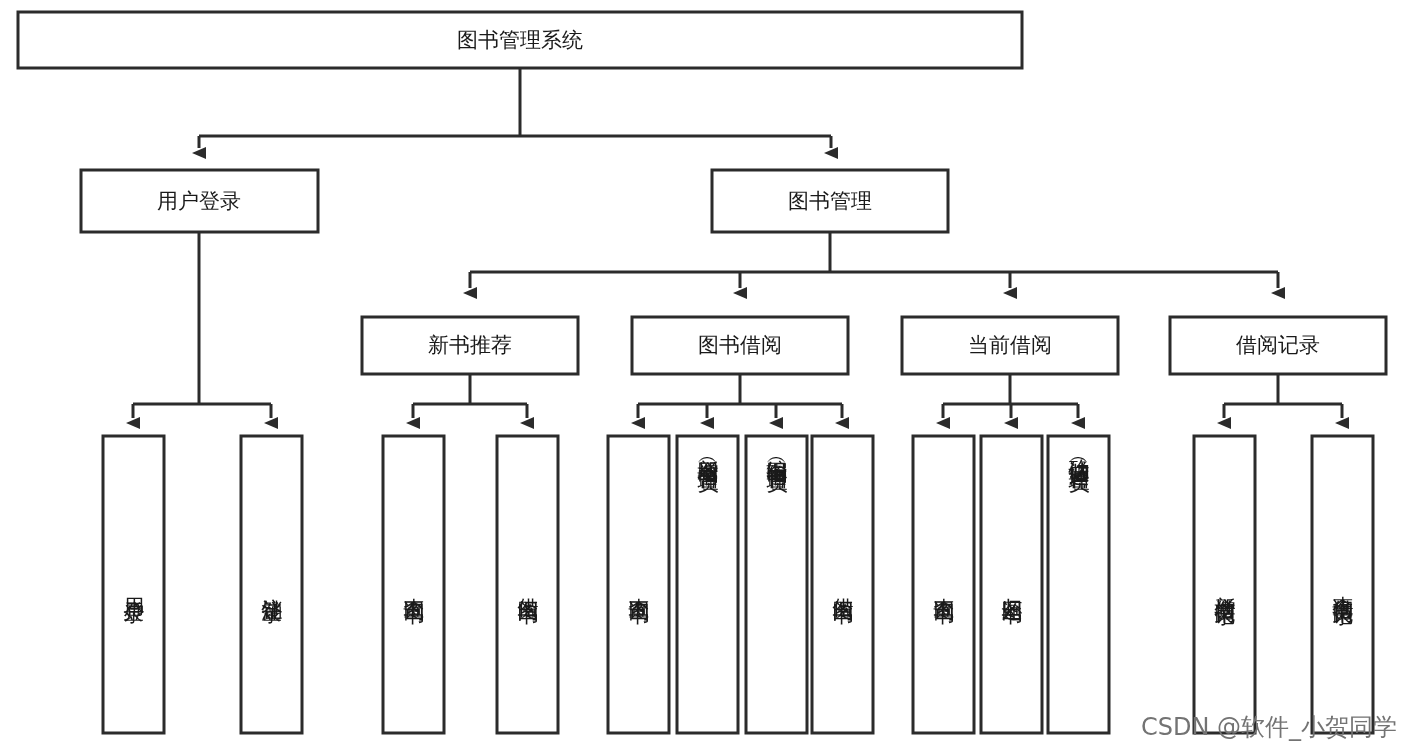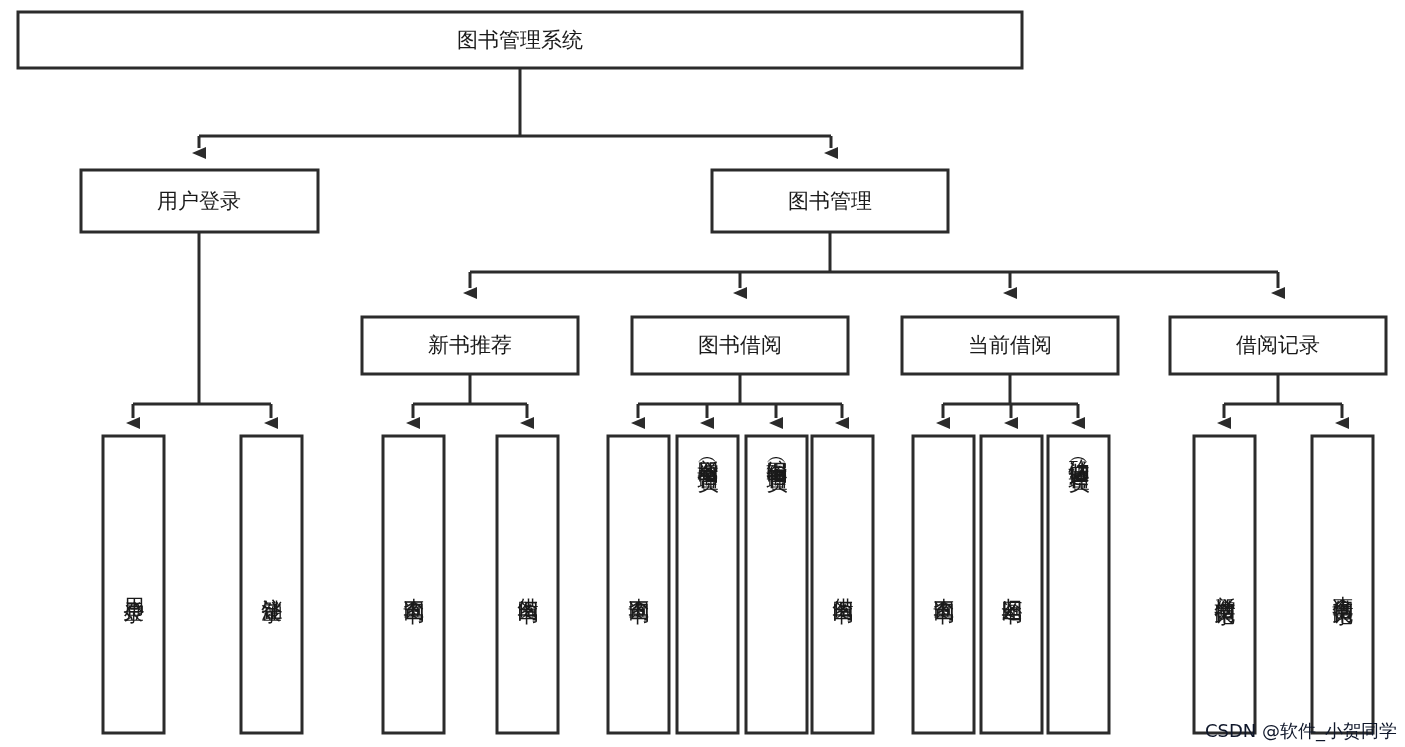--- a/index.html
+++ b/index.html
@@ -62,22 +62,22 @@
     display: flex;
     align-items: center;
     justify-content: center;
     white-space: nowrap;
     pointer-events: none;
   }
   .watermark {
     position: absolute;
     right: 8px;
     bottom: 4px;
-    font-size: 18px;
-    color: #0f172a;
+    font-size: 24px;
+    color: #737373;
     font-family: "DejaVu Sans", "Liberation Sans", sans-serif;
     white-space: nowrap;
   }
 </style>
 </head>
 <body>
 
 <div id="diagram-root">
 
   <svg class="flow" viewBox="0 0 1405 747">

